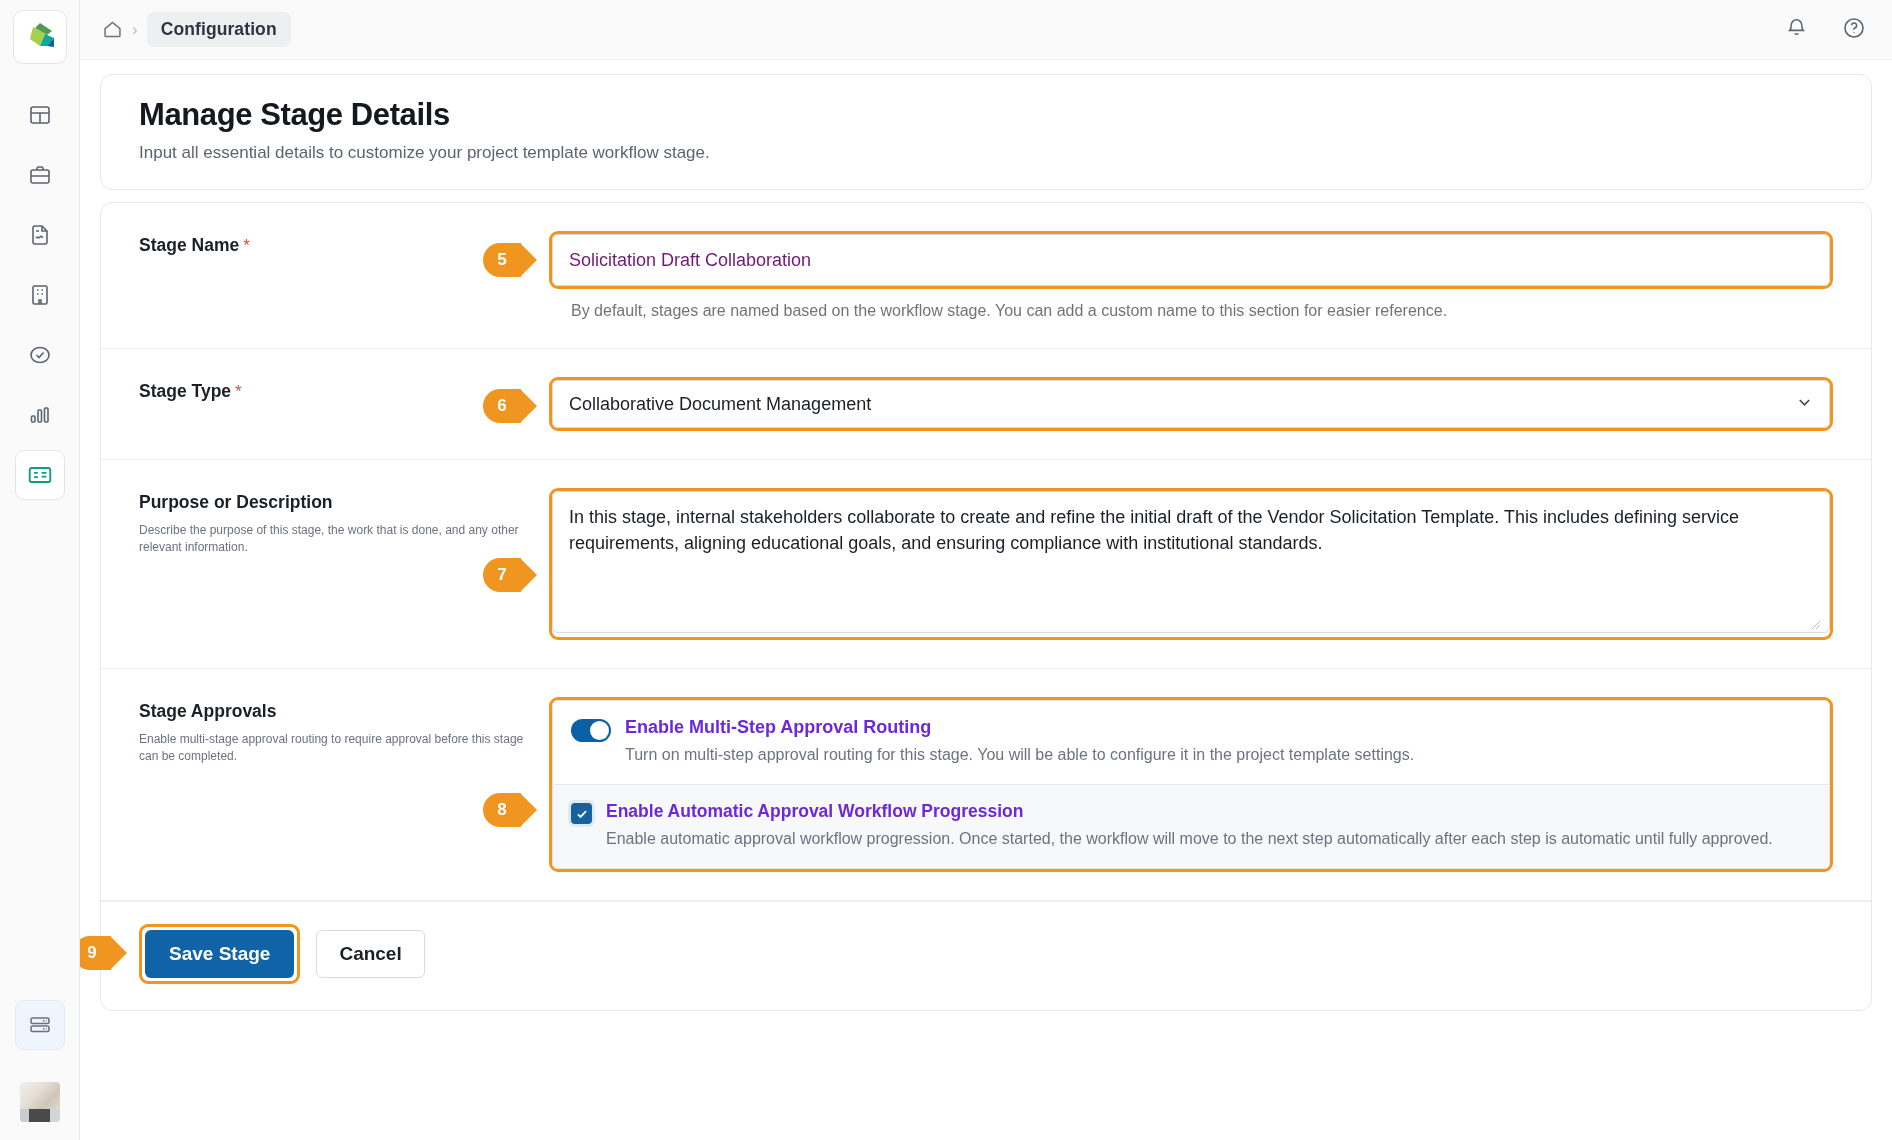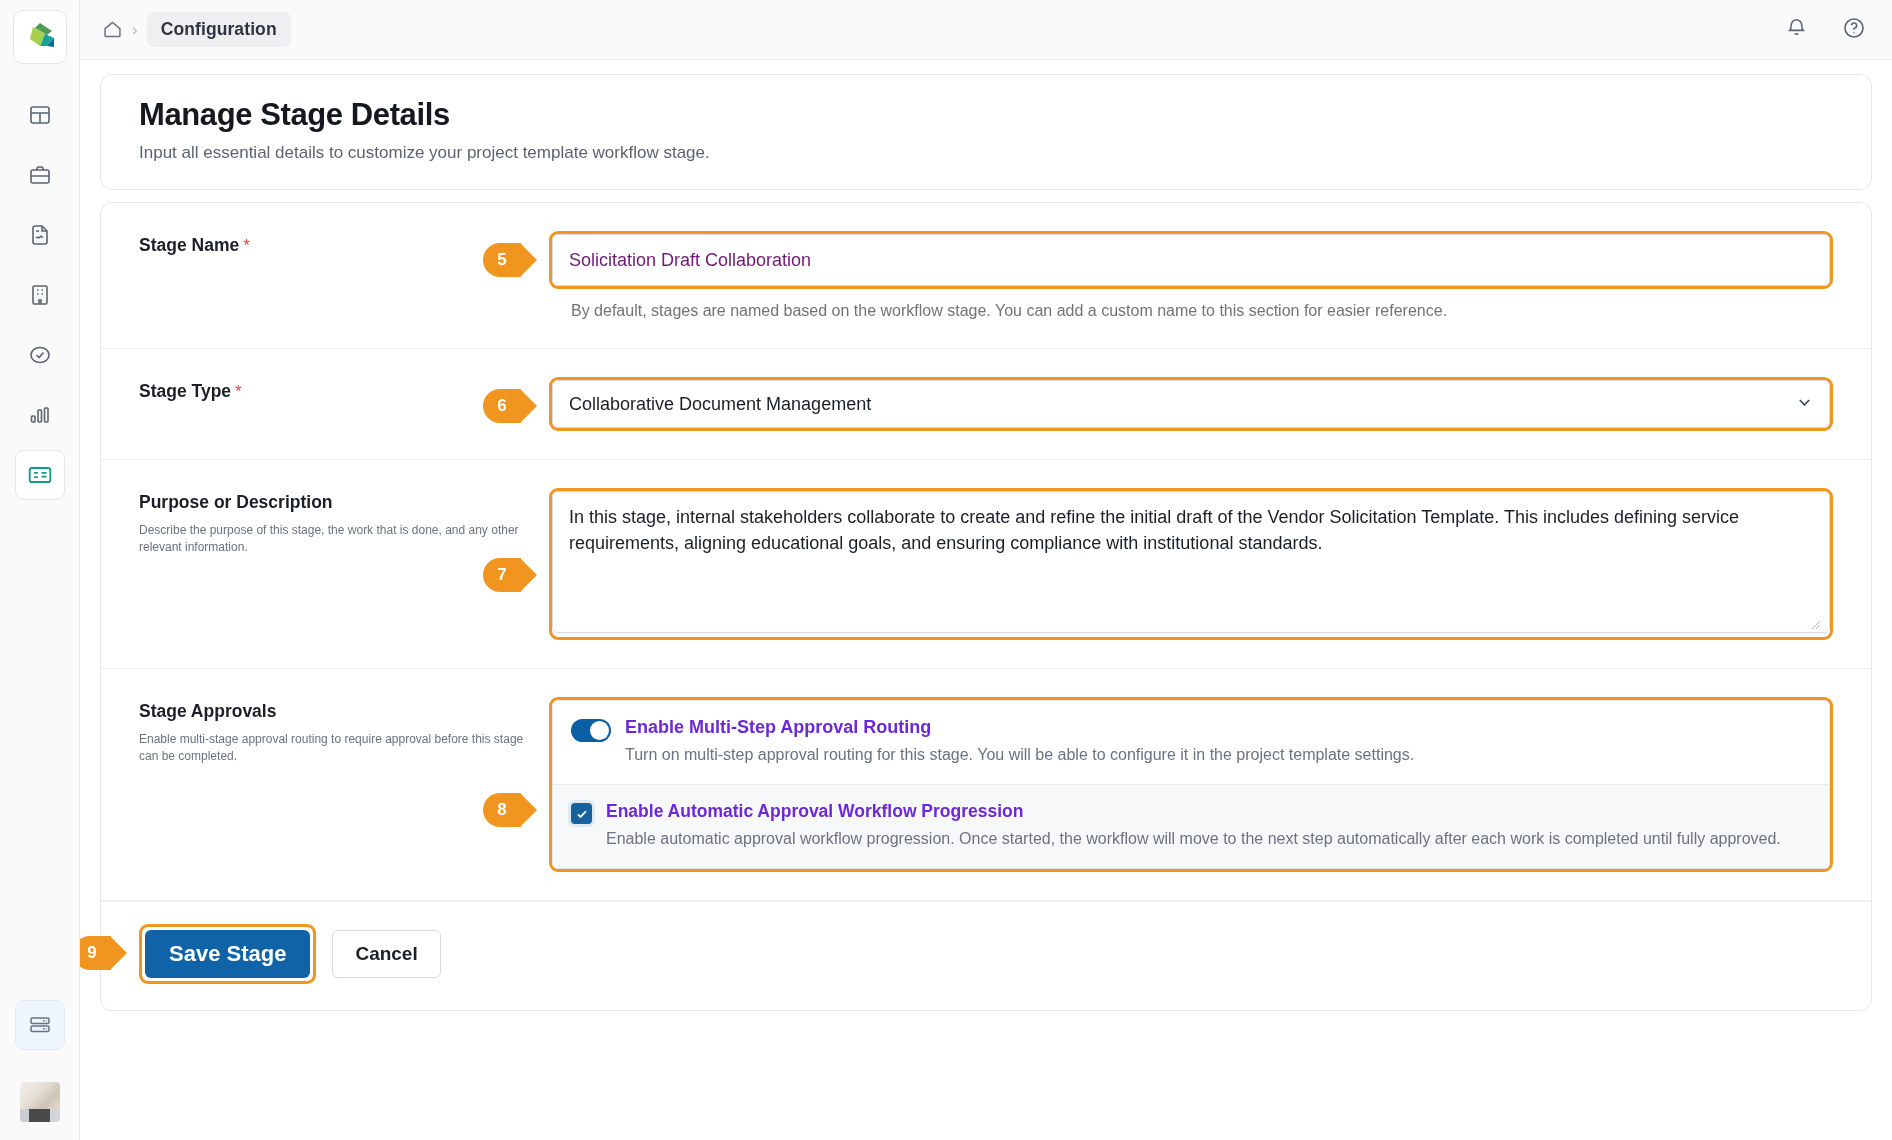--- a/index.html
+++ b/index.html
@@ -143,21 +143,21 @@
     flex:0 0 21px; margin-top:2px; display:flex; align-items:center; justify-content:center;
     box-shadow:0 0 0 3px #dfe9f2;
   }
 
   .footer {
     padding:22px 38px 26px 38px; display:flex; align-items:center; gap:16px;
     position:relative; border-top:1px solid #eeeff1;
   }
   .btn-primary {
     background:#0f63a6; color:#fff; border:none; border-radius:6px;
-    font-size:22px; font-weight:700; padding:0 24px; height:48px;
+    font-size:19px; font-weight:700; padding:0 24px; height:48px;
     font-family:"Liberation Sans", sans-serif; cursor:pointer;
   }
   .btn-secondary {
     background:#fff; color:#1b1f27; border:1px solid #d8dbe0; border-radius:6px;
     font-size:19px; font-weight:600; padding:0 22px; height:48px;
     font-family:"Liberation Sans", sans-serif; cursor:pointer;
   }
   .ring-btn { border:3px solid #f0951f; border-radius:9px; padding:3px; display:inline-block; }
 </style>
 </head>
@@ -337,21 +337,21 @@
                 </div>
 
                 <div class="appr-item alt">
                   <div class="cbox">
                     <svg width="14" height="14" viewBox="0 0 24 24" fill="none" stroke="#ffffff" stroke-width="3">
                         <path d="M5 12.5l4.5 4.5L19 7"></path>
                       </svg>
                   </div>
                   <div class="appr-text">
                     <div class="appr-title sm">Enable Automatic Approval Workflow Progression</div>
-                    <div class="appr-desc">Enable automatic approval workflow progression. Once started, the workflow will move to the next step automatically after each work is completed until fully approved.</div>
+                    <div class="appr-desc">Enable automatic approval workflow progression. Once started, the workflow will move to the next step automatically after each step is automatic until fully approved.</div>
                   </div>
                 </div>
 
               </div>
             </div>
           </div>
         </div>
 
         <div class="footer">
           <span class="badge" style="left:-28px; top:34px;">9</span>

